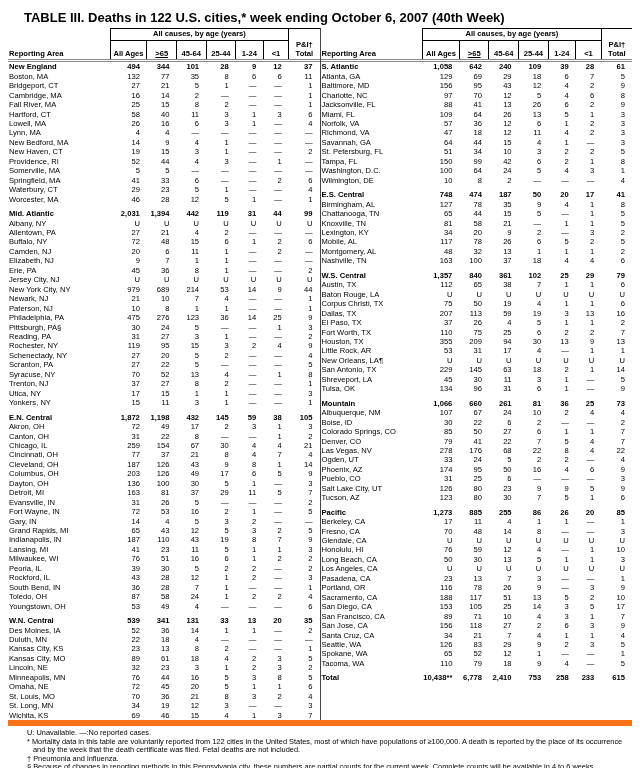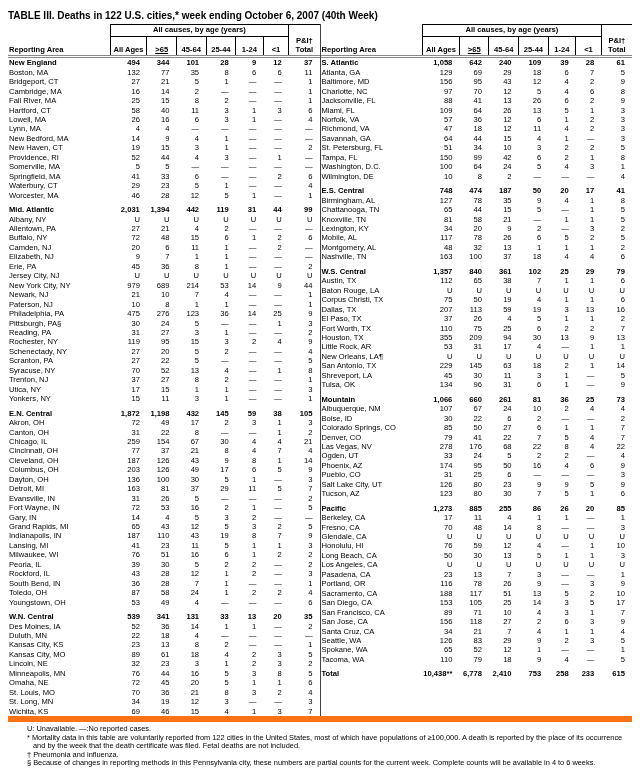--- a/index.html
+++ b/index.html
@@ -1,19 +1,19 @@
 <!DOCTYPE html>
 <html><head>
 <meta charset="utf-8">
 <style>
   html,body { margin:0; padding:0; background:#fff; }
   body { width:640px; height:768px; overflow:hidden; color:#000;
          font-family:"Liberation Sans", sans-serif; -webkit-font-smoothing:antialiased; }
   .page { padding:8px 8px 0 8px; }
-  .title { font-size:10px; font-weight:bold; margin:2px 0 3px 0; }
+  .title { font-size:13px; font-weight:bold; margin:2px 0 3px 16px; }
   .tables { display:flex; align-items:stretch; border-bottom:6px solid #f97316; }
   .half { width:312px; }
   .half-left { border-right:1px solid #444; }
   table { border-collapse:collapse; table-layout:fixed; width:100%; }
   col.c-name{width:100px} col.c-all{width:36px} col.c-n{width:29px}
   col.c-n2{width:27px} col.c-n3{width:25px} col.c-pi{width:30px}
   thead th { font-size:7.6px; font-weight:bold; vertical-align:bottom;
              text-align:center; padding:1px 1px; line-height:8.6px; }
   th.group { border:1px solid #000; padding:1px 0; }
   th.pi-top { border-top:1px solid #000; border-left:1px solid #000; }

